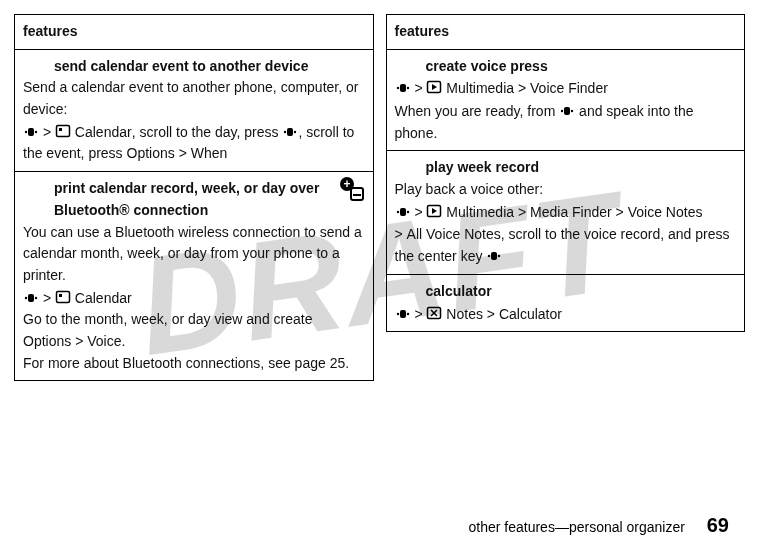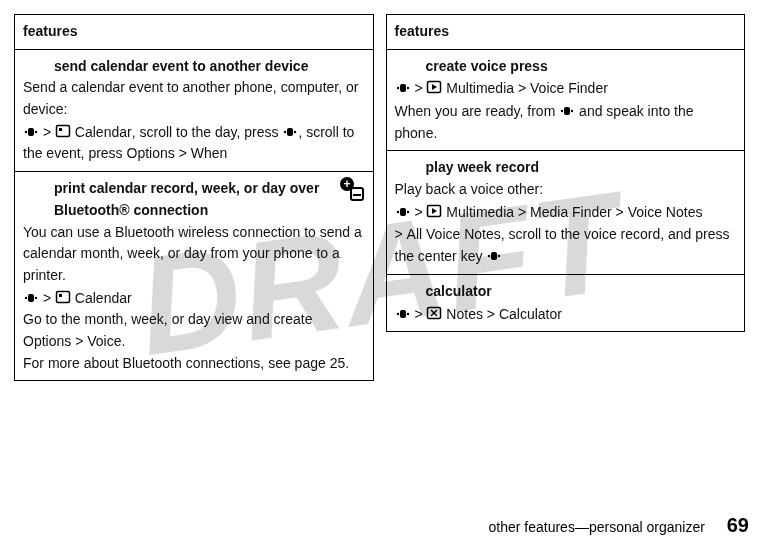--- a/index.html
+++ b/index.html
@@ -75,21 +75,21 @@
     .icon-box svg{width:16px;height:16px;}
     .bt-icon {
       position: absolute;
       right: 8px;
       top: 4px;
     }
     .italic {}
     .footer {
       position: absolute;
       bottom: 10px;
-      right: 10px;
+      right: 30px;
       font-size: 14px;
       z-index: 1;
     }
     .footer .pg {
       font-weight: bold;
       font-size: 20px;
       margin-left: 18px;
     }
     .rel {position: relative;}
   </style>

